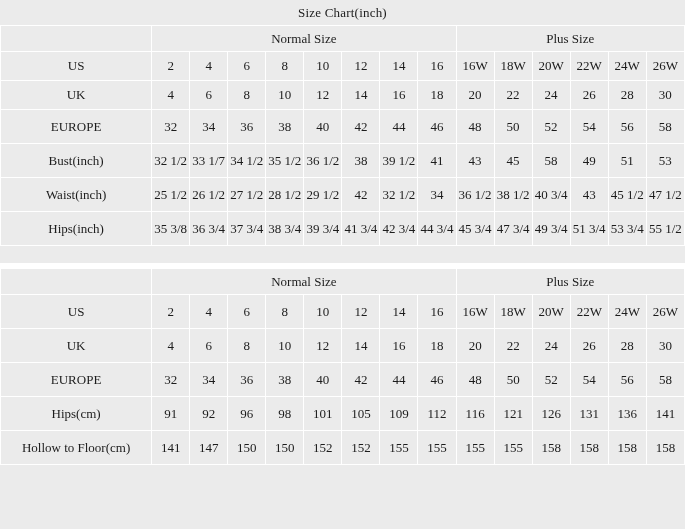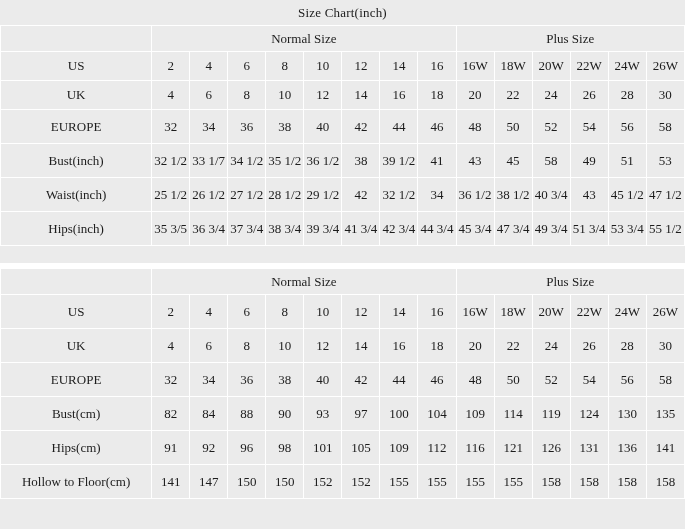--- a/index.html
+++ b/index.html
@@ -194,21 +194,21 @@
           <td class="datacell">34</td>
           <td class="datacell">36 1/2</td>
           <td class="datacell">38 1/2</td>
           <td class="datacell">40 3/4</td>
           <td class="datacell">43</td>
           <td class="datacell">45 1/2</td>
           <td class="datacell">47 1/2</td>
         </tr>
         <tr>
           <td class="rowlabel tall">Hips(inch)</td>
-          <td class="datacell">35 3/5</td>
+          <td class="datacell">35 3/8</td>
           <td class="datacell">36 3/4</td>
           <td class="datacell">37 3/4</td>
           <td class="datacell">38 3/4</td>
           <td class="datacell">39 3/4</td>
           <td class="datacell">41 3/4</td>
           <td class="datacell">42 3/4</td>
           <td class="datacell">44 3/4</td>
           <td class="datacell">45 3/4</td>
           <td class="datacell">47 3/4</td>
           <td class="datacell">49 3/4</td>
@@ -292,37 +292,20 @@
           <td class="datacell">44</td>
           <td class="datacell">46</td>
           <td class="datacell">48</td>
           <td class="datacell">50</td>
           <td class="datacell">52</td>
           <td class="datacell">54</td>
           <td class="datacell">56</td>
           <td class="datacell">58</td>
         </tr>
         <tr>
-          <td class="rowlabel tall">Bust(cm)</td>
-          <td class="datacell">82</td>
-          <td class="datacell">84</td>
-          <td class="datacell">88</td>
-          <td class="datacell">90</td>
-          <td class="datacell">93</td>
-          <td class="datacell">97</td>
-          <td class="datacell">100</td>
-          <td class="datacell">104</td>
-          <td class="datacell">109</td>
-          <td class="datacell">114</td>
-          <td class="datacell">119</td>
-          <td class="datacell">124</td>
-          <td class="datacell">130</td>
-          <td class="datacell">135</td>
-        </tr>
-        <tr>
           <td class="rowlabel tall">Hips(cm)</td>
           <td class="datacell">91</td>
           <td class="datacell">92</td>
           <td class="datacell">96</td>
           <td class="datacell">98</td>
           <td class="datacell">101</td>
           <td class="datacell">105</td>
           <td class="datacell">109</td>
           <td class="datacell">112</td>
           <td class="datacell">116</td>

